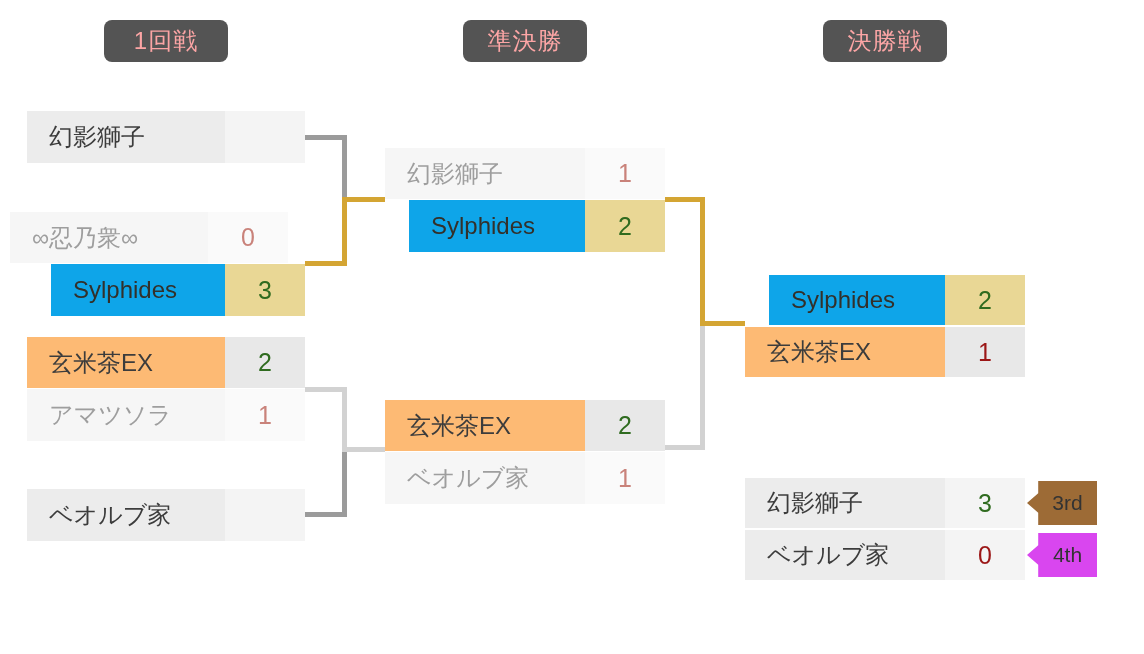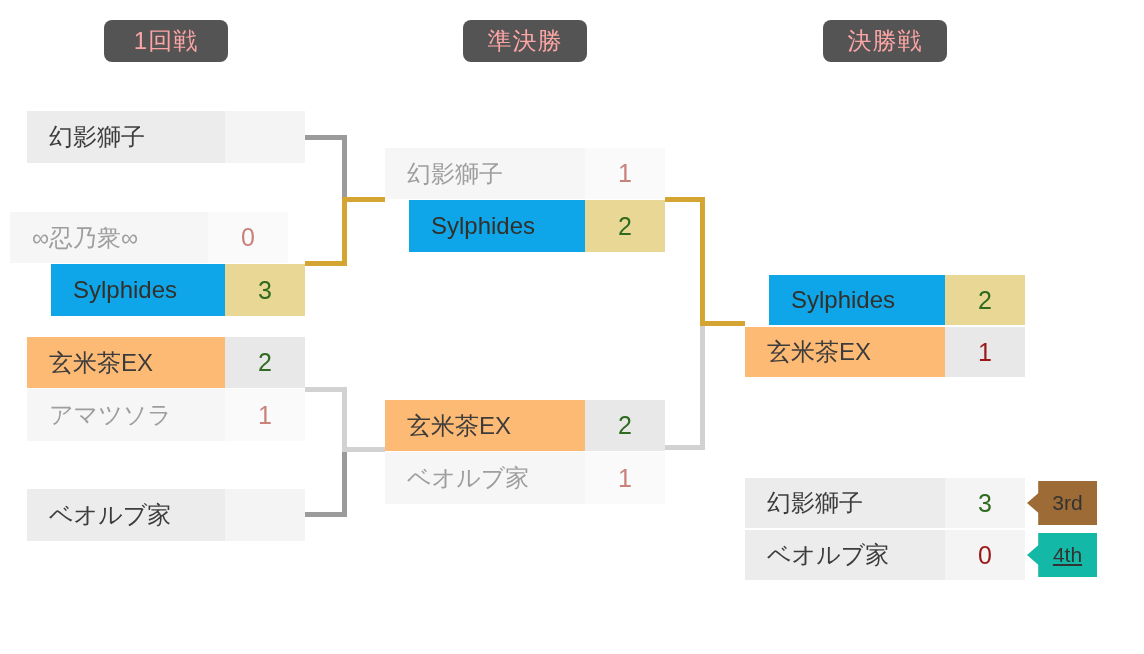--- a/index.html
+++ b/index.html
@@ -40,21 +40,21 @@
   
   .badge{
     position:absolute;width:70px;height:44px;font-size:21px;color:#333333;
     display:flex;align-items:center;justify-content:center;padding-left:11px;
     box-sizing:border-box;
     clip-path:polygon(16% 0,100% 0,100% 100%,16% 100%,16% 72%,0 50%,16% 28%);
   }
   .b-1{background:#d2a338;}
   .b-2{background:#c7c7c7;}
   .b-3{background:#9d6b36;}
-  .b-4{background:#14b8a6;text-decoration:underline;}
+  .b-4{background:#d946ef;}
 </style>
 </head>
 <body>
 
 <div id="canvas">
 
   <div class="hdr" style="left:104px;top:20px">1回戦</div>
   <div class="hdr" style="left:823px;top:20px">決勝戦</div>
   <div class="hdr" style="left:463px;top:20px">準決勝</div>
 

